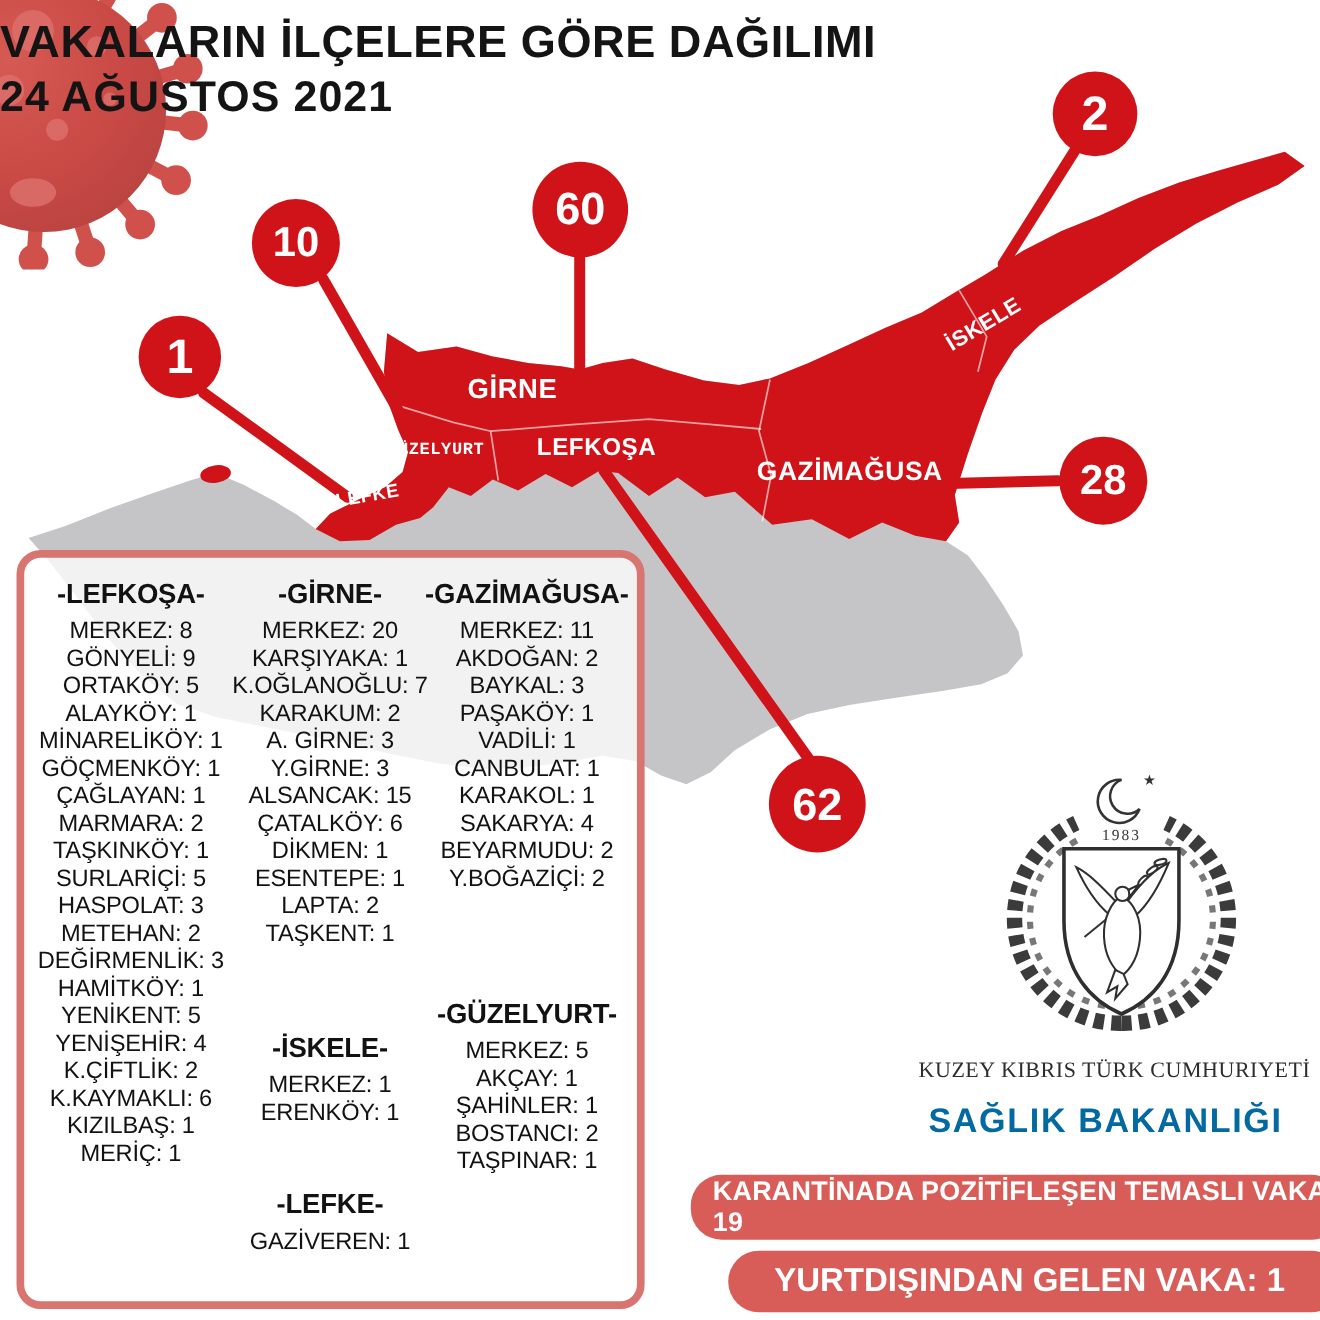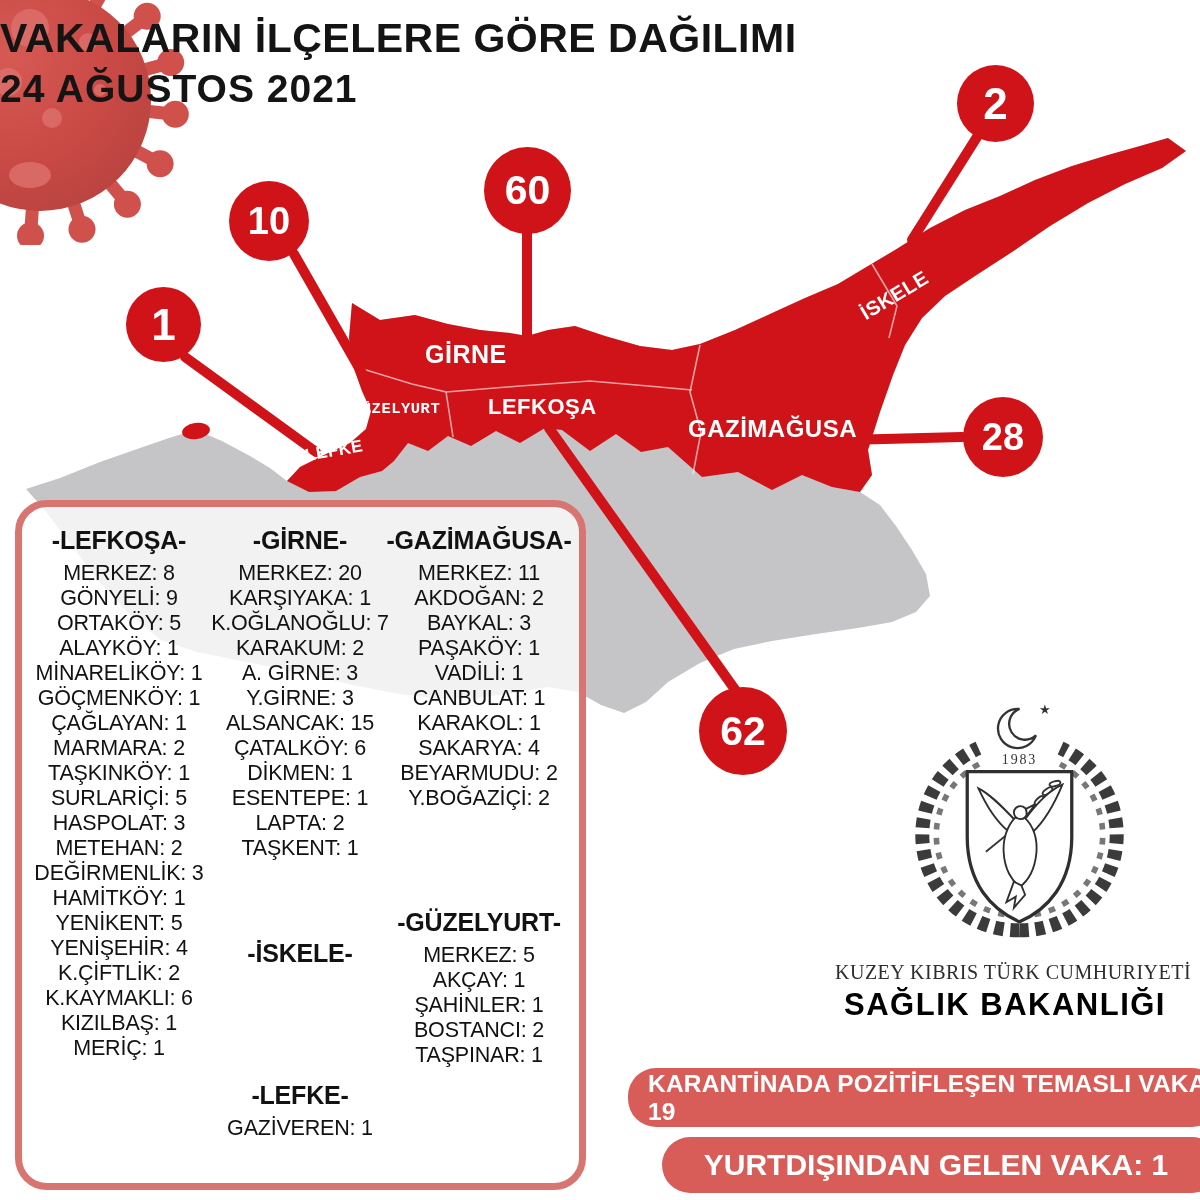--- a/index.html
+++ b/index.html
@@ -16,32 +16,32 @@
   #mapsvg{left:0;top:0;}
 
   
   .callout{border-radius:50%;background:#cf1318;color:#ffffff;display:flex;
            align-items:center;justify-content:center;font-weight:800;z-index:5;}
   
   .dlabel{color:#ffffff;font-weight:800;letter-spacing:.5px;white-space:nowrap;z-index:4;}
 
   
   #panel{left:15px;top:500px;width:571px;height:690px;box-sizing:border-box;
-         border:7px solid #d87570;border-radius:32px;background:rgba(255,255,255,.78);z-index:3;}
+         border:7px solid #d87570;border-radius:22px;background:rgba(255,255,255,.78);z-index:3;}
   .col-section{position:absolute;text-align:center;color:#121212;}
   .section-title{font-size:25px;font-weight:800;letter-spacing:-.2px;line-height:30px;margin-bottom:6px;}
   .row{font-size:21.5px;font-weight:500;line-height:25px;letter-spacing:-.2px;white-space:nowrap;}
   .nm::after{content:": ";}
 
   
   #ministry{left:835px;top:695px;width:340px;text-align:center;z-index:2;}
   #emblem{margin-left:28px;}
   .min-line1{font-family:Liberation Serif, serif;font-size:20px;letter-spacing:.5px;color:#2d2d2d;
              margin-top:10px;white-space:nowrap;}
-  .min-line2{font-size:31px;font-weight:800;letter-spacing:1.5px;color:#000000;margin-top:3px;white-space:nowrap;}
+  .min-line2{font-size:31px;font-weight:800;letter-spacing:1.5px;color:#0369a1;margin-top:16px;white-space:nowrap;}
 
   
   .banner{background:#d85d59;color:#ffffff;font-weight:800;display:flex;align-items:center;z-index:6;}
   #banner1{left:628px;top:1068px;width:592px;height:59px;border-radius:28px;font-size:24.5px;
            padding-left:20px;box-sizing:border-box;letter-spacing:.2px;}
   #banner2{left:662px;top:1137px;width:558px;height:56px;border-radius:28px;font-size:30px;
            justify-content:center;box-sizing:border-box;padding-right:10px;}
 </style>
 </head>
 <body>
@@ -202,20 +202,24 @@
         <div class="row"><span class="nm">VADİLİ</span><span class="ct">1</span></div>
         <div class="row"><span class="nm">CANBULAT</span><span class="ct">1</span></div>
         <div class="row"><span class="nm">KARAKOL</span><span class="ct">1</span></div>
         <div class="row"><span class="nm">SAKARYA</span><span class="ct">4</span></div>
         <div class="row"><span class="nm">BEYARMUDU</span><span class="ct">2</span></div>
         <div class="row"><span class="nm">Y.BOĞAZİÇİ</span><span class="ct">2</span></div>
       </div>
   </div>
   <div class="col-section" style="left:187px;top:400px;width:182px;margin-top:31px;">
     <div class="section-title">-İSKELE-</div>
+    <div>
+        <div class="row"><span class="nm">MERKEZ</span><span class="ct">1</span></div>
+        <div class="row"><span class="nm">ERENKÖY</span><span class="ct">1</span></div>
+      </div>
   </div>
   <div class="col-section" style="left:357px;top:400px;width:200px;">
     <div class="section-title">-GÜZELYURT-</div>
     <div>
         <div class="row"><span class="nm">MERKEZ</span><span class="ct">5</span></div>
         <div class="row"><span class="nm">AKÇAY</span><span class="ct">1</span></div>
         <div class="row"><span class="nm">ŞAHİNLER</span><span class="ct">1</span></div>
         <div class="row"><span class="nm">BOSTANCI</span><span class="ct">2</span></div>
         <div class="row"><span class="nm">TAŞPINAR</span><span class="ct">1</span></div>
       </div>

